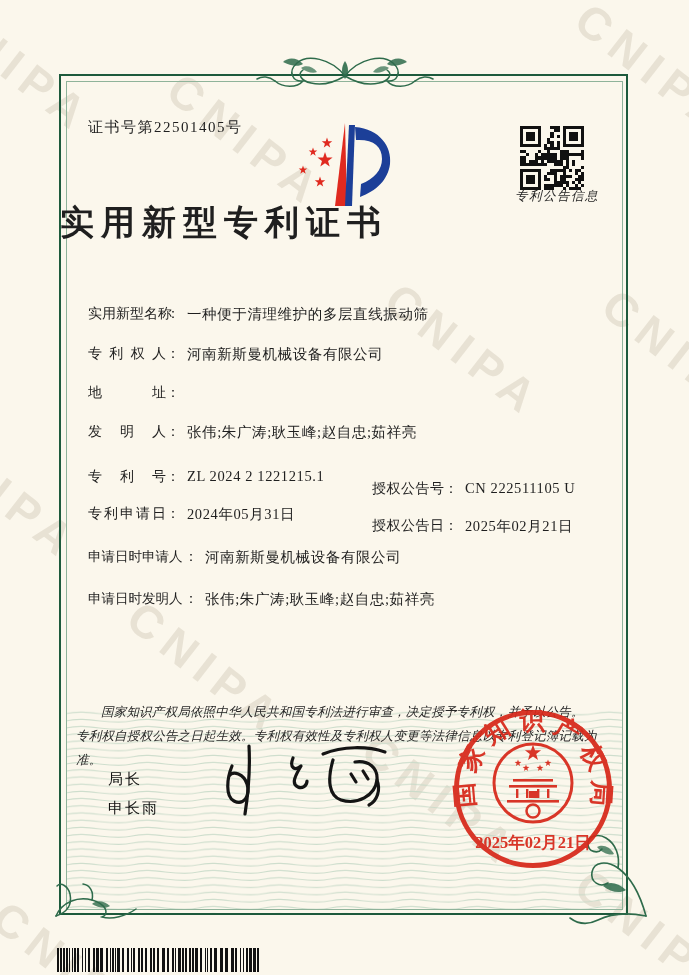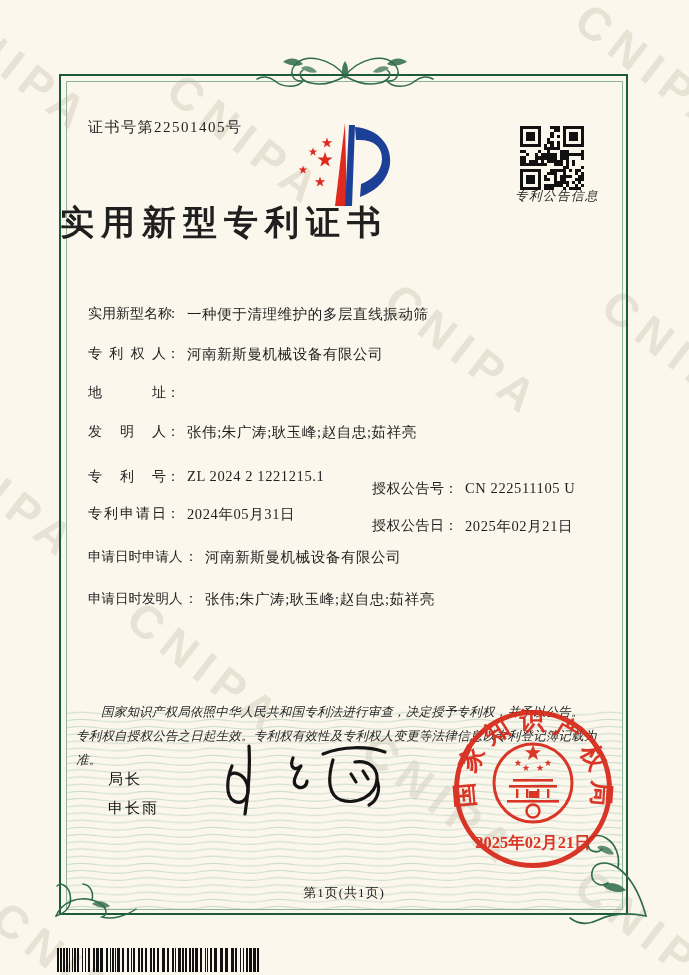--- a/index.html
+++ b/index.html
@@ -395,21 +395,20 @@
       <rect x="75" y="82" width="2.4" height="9" stroke="none"></rect>
       <rect x="86" y="82" width="2.4" height="9" stroke="none"></rect>
       <rect x="96" y="82" width="2.4" height="9" stroke="none"></rect>
       <rect x="78" y="84" width="8" height="7" stroke="none"></rect>
       <rect x="56" y="93" width="52" height="2.6" stroke="none"></rect>
       <circle cx="82" cy="104" r="6.5" fill="none" stroke-width="2.5"></circle>
     </g>
     <text x="82" y="141" text-anchor="middle" font-size="16.5" font-weight="bold" fill="#d7281a" font-family="'Liberation Serif','DejaVu Serif',serif">2025年02月21日</text>
   </svg>
 
-  <div class="page-no">第1页(共1页)</div>
   <svg class="barcode" width="205" height="24" id="barcode-svg">
       <rect x="0" y="0" width="2" height="24" fill="#111"></rect>
       <rect x="3" y="0" width="2" height="24" fill="#111"></rect>
       <rect x="6" y="0" width="2" height="24" fill="#111"></rect>
       <rect x="9" y="0" width="2" height="24" fill="#111"></rect>
       <rect x="12" y="0" width="1" height="24" fill="#111"></rect>
       <rect x="15" y="0" width="1" height="24" fill="#111"></rect>
       <rect x="17" y="0" width="2" height="24" fill="#111"></rect>
       <rect x="20" y="0" width="2" height="24" fill="#111"></rect>
       <rect x="25" y="0" width="1" height="24" fill="#111"></rect>

